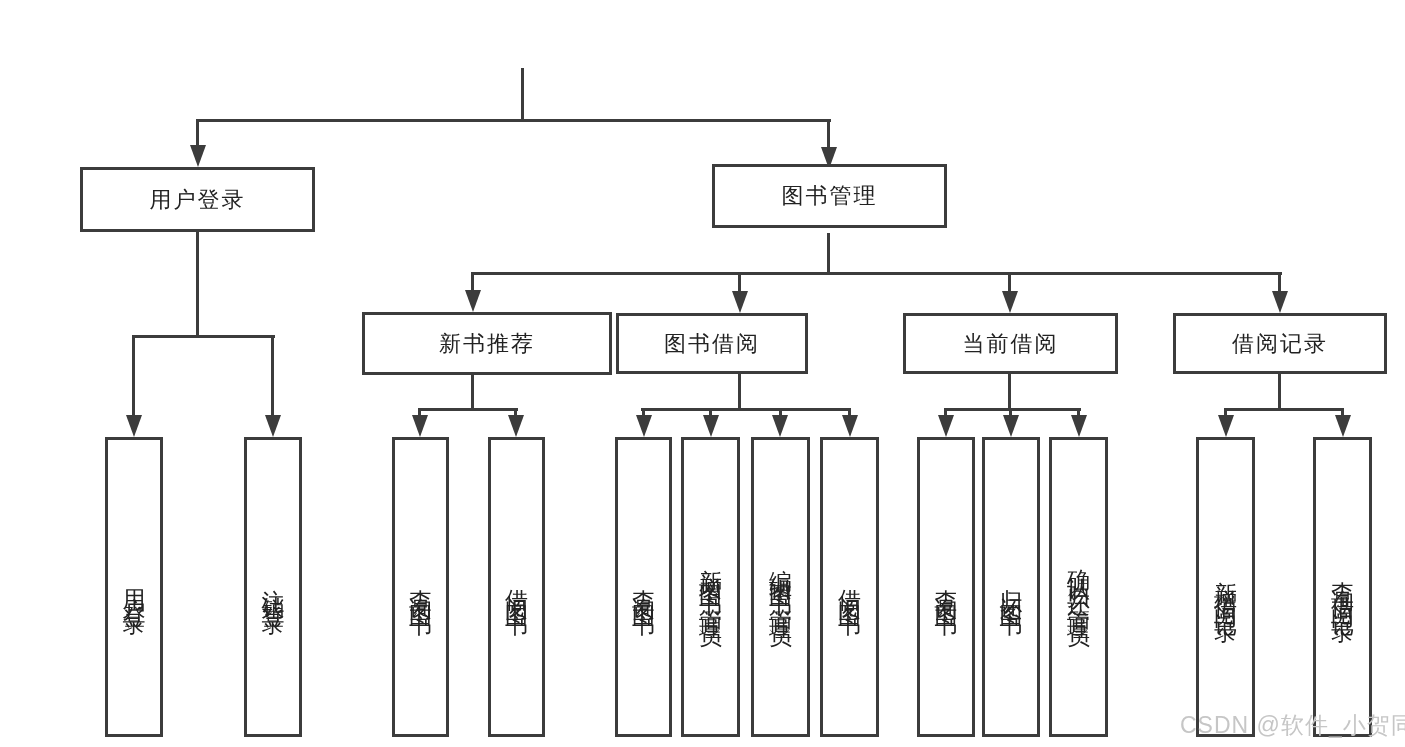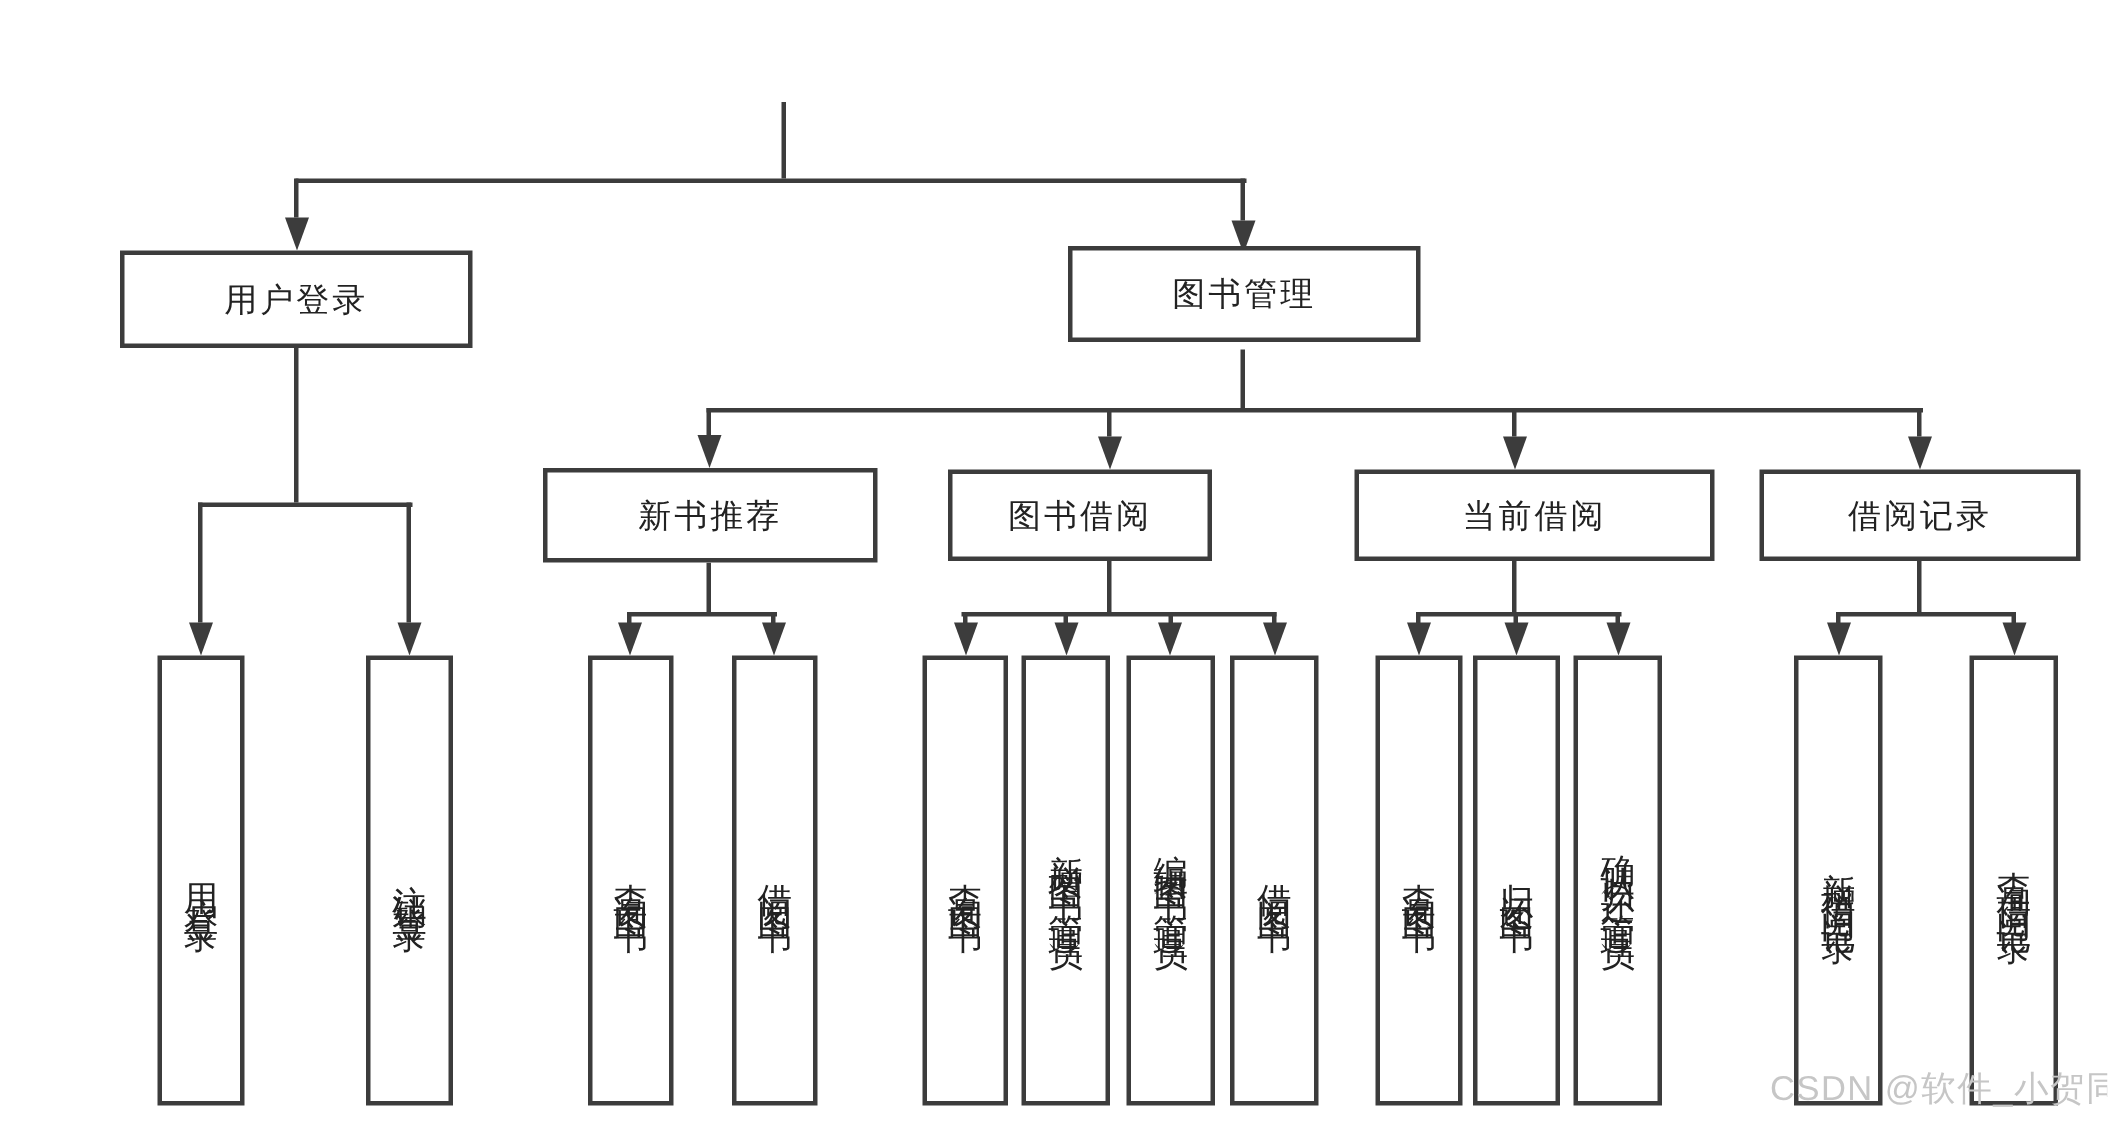--- a/index.html
+++ b/index.html
@@ -109,23 +109,23 @@
   <div class="h" style="left:1224px;top:408px;width:119px"></div>
   <div class="v" style="left:1224px;top:408px;height:8px"></div>
   <div class="arrow" style="left:1218px;top:415px"></div>
   <div class="v" style="left:1341px;top:408px;height:8px"></div>
   <div class="arrow" style="left:1335px;top:415px"></div>
 
 
   <div class="node" style="left:80px;top:167px;width:235px;height:65px">用户登录</div>
   <div class="node" style="left:712px;top:164px;width:235px;height:64px">图书管理</div>
 
-  <div class="node" style="left:362px;top:312px;width:223px;height:63px">新书推荐</div>
-  <div class="node" style="left:632px;top:313px;width:176px;height:61px">图书借阅</div>
-  <div class="node" style="left:903px;top:313px;width:240px;height:61px">当前借阅</div>
+  <div class="node" style="left:362px;top:312px;width:250px;height:63px">新书推荐</div>
+  <div class="node" style="left:616px;top:313px;width:192px;height:61px">图书借阅</div>
+  <div class="node" style="left:903px;top:313px;width:215px;height:61px">当前借阅</div>
   <div class="node" style="left:1173px;top:313px;width:214px;height:61px">借阅记录</div>
 
   <div class="node vnode" style="left:105px;top:437px;width:58px;height:300px">用户登录</div>
   <div class="node vnode" style="left:244px;top:437px;width:58px;height:300px">注销登录</div>
 
   <div class="node vnode" style="left:392px;top:437px;width:57px;height:300px">查询图书</div>
   <div class="node vnode" style="left:488px;top:437px;width:57px;height:300px">借阅图书</div>
 
   <div class="node vnode" style="left:615px;top:437px;width:57px;height:300px">查询图书</div>
   <div class="node vnode" style="left:681px;top:437px;width:59px;height:300px">新增图书（管理员）</div>

